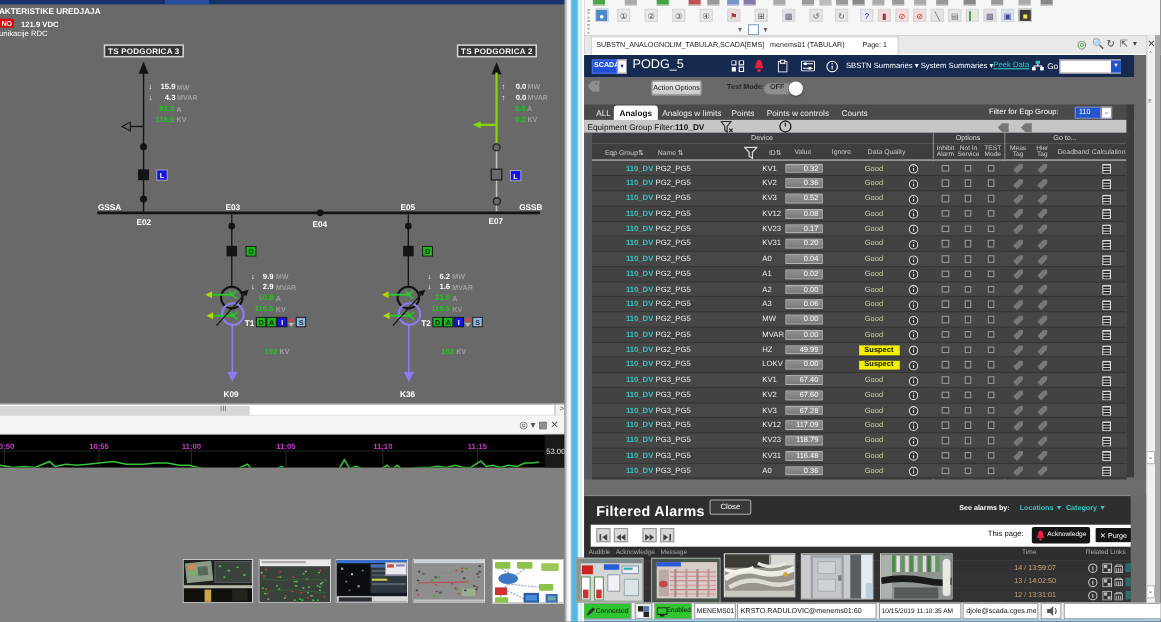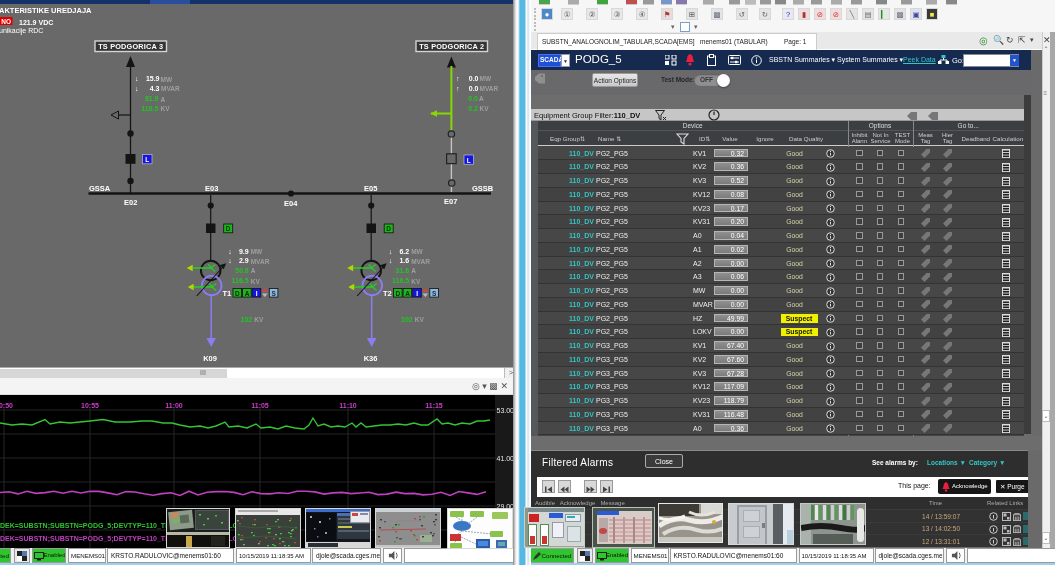--- a/index.html
+++ b/index.html
@@ -1,19 +1,19 @@
 <!DOCTYPE html>
 <html><head><meta charset="utf-8"><title>s</title><style>
 *{margin:0;padding:0;box-sizing:border-box;}
 html,body{width:1055px;height:565px;overflow:hidden;background:#808080;font-family:"Liberation Sans",sans-serif;}
 .a{position:absolute;}
 .tx{position:absolute;white-space:nowrap;}
 </style></head><body>
 <div class="a" style="left:0;top:0;width:1055px;height:565px;">
-<div class="a" style="left:0;top:0;width:517px;height:565px;background:#696969;overflow:hidden;">
+<div class="a" style="left:0;top:0;width:517px;height:425px;background:#696969;overflow:hidden;">
       <div class="a" style="left:0;top:0;width:517px;height:4px;background:#16306b;"></div>
       <div class="a" style="left:150px;top:0;width:40px;height:4px;background:#2a4e9e;"></div>
       <svg class="a" style="left:0;top:0;" width="517" height="367" viewBox="0 0 517 367">
         <text x="-1" y="13" fill="#fff" font-size="7.5" font-weight="bold" font-family="&quot;Liberation Sans&quot;,sans-serif">AKTERISTIKE UREDJAJA</text>
         <rect x="-4" y="17" width="16.5" height="8" fill="#e00000"></rect>
         <text x="11" y="24" fill="#fff" font-size="6.5" font-weight="bold" font-family="&quot;Liberation Sans&quot;,sans-serif" text-anchor="end">NO</text>
         <text x="19" y="24.5" fill="#fff" font-size="7" font-weight="bold" font-family="&quot;Liberation Sans&quot;,sans-serif">121.9 VDC</text>
         <text x="-1" y="32.5" fill="#fff" font-size="7" font-weight="normal" font-family="&quot;Liberation Sans&quot;,sans-serif">unikacije RDC</text>
         <rect x="95" y="41" width="71.5" height="10.5" fill="#353535" stroke="#d4d4d4" stroke-width="1.4"></rect>
         <text x="130.7" y="49" fill="#fff" font-size="7.3" font-weight="bold" font-family="&quot;Liberation Sans&quot;,sans-serif" text-anchor="middle" letter-spacing="0.2">TS PODGORICA 3</text>
@@ -327,20 +327,33 @@
           <path d="M1 4 L5 0.5 L11 0.5 L11 10.5 L5 10.5 L1 7 Z" fill="#8f8f8f"></path>
           <circle cx="8" cy="3" r="1" fill="#69696c"></circle>
         </svg>
         <div class="a" style="left:61px;top:3px;width:46px;height:14px;background:linear-gradient(#e8e8e8,#c9c9c9);border:1px solid #999;border-radius:2px;font-size:6.5px;color:#222;text-align:center;line-height:13px;">Action Options</div>
         <div class="tx" style="left:130px;top:6px;font-size:6.5px;color:#26262a;font-weight:bold;">Test Mode:</div>
         <div class="a" style="left:163px;top:4px;width:35px;height:12px;background:#8f8f92;border-radius:6px;box-shadow:inset 0 1px 2px #555;">
           <div class="tx" style="left:6px;top:2px;font-size:6.5px;color:#333;font-weight:bold;">OFF</div>
           <div class="a" style="left:23px;top:-0.5px;width:13px;height:13px;background:#fdfdfd;border-radius:50%;box-shadow:0 1px 2px #444;"></div>
         </div>
       </div>
+      <div class="a" style="left:0;top:95px;width:501px;height:13.5px;background:#4a4a4a;">
+        <div class="tx" style="left:11px;top:3px;font-size:7.5px;color:#eee;">ALL</div>
+        <div class="a" style="left:27px;top:0.5px;width:40px;height:13px;background:#fff;border-radius:3px 3px 0 0;font-size:7.5px;color:#111;font-weight:bold;text-align:center;line-height:13px;">Analogs</div>
+        <div class="tx" style="left:71px;top:3px;font-size:7.5px;color:#eee;">Analogs w limits</div>
+        <div class="tx" style="left:134px;top:3px;font-size:7.5px;color:#eee;">Points</div>
+        <div class="tx" style="left:166px;top:3px;font-size:7.5px;color:#eee;">Points w controls</div>
+        <div class="tx" style="left:234px;top:3px;font-size:7.5px;color:#eee;">Counts</div>
+        <div class="tx" style="left:368px;top:3.5px;font-size:7px;color:#fff;">Filter for Eqp Group:</div>
+        <div class="a" style="left:446px;top:1.5px;width:24px;height:11px;background:#2255cc;border:1px solid #88a;">
+          <div class="tx" style="left:3px;top:1px;font-size:6.5px;color:#fff;">110</div>
+        </div>
+        <div class="a" style="left:470px;top:1.5px;width:10px;height:11px;background:#fff;border:1px solid #88a;font-size:6px;color:#2a7a8a;text-align:center;line-height:10px;">⌄</div>
+      </div>
       <div class="a" style="left:0;top:108.5px;width:501px;height:12.5px;background:#c6c6c6;border-bottom:1px solid #999;">
         <div class="tx" style="left:3px;top:2px;font-size:7.5px;color:#111;">Equipment Group Filter:<b>110_DV</b></div>
         <svg class="a" style="left:124px;top:1px;" width="12" height="11" viewBox="0 0 12 11">
           <path d="M0.5 0.5 L9.5 0.5 L6 5 L6 10 L4 8.5 L4 5 Z" fill="none" stroke="#222"></path>
           <path d="M8 7 L11 10 M11 7 L8 10" stroke="#222"></path>
         </svg>
         <svg class="a" style="left:177px;top:0.5px;" width="12" height="12" viewBox="0 0 12 12">
           <circle cx="6" cy="6" r="5" fill="none" stroke="#222" stroke-width="1.2"></circle>
           <line x1="6" y1="2.5" x2="6" y2="6" stroke="#222" stroke-width="1.2"></line>
         </svg>
@@ -990,21 +1003,21 @@
       <div class="a" style="left:493px;top:95px;width:7px;height:339px;background:#3c3c3c;"></div>
       <div class="a" style="left:500px;top:50px;width:11px;height:386px;background:#6a6a6a;"></div>
       <div class="a" style="left:511px;top:32px;width:8px;height:531px;background:#f0f0f0;border-left:1px solid #ccc;"></div>
       <div class="tx" style="left:512.5px;top:45px;font-size:6px;color:#555;">⌃</div>
       <div class="tx" style="left:512.5px;top:90px;font-size:6px;color:#777;">≡</div>
       <div class="a" style="left:511px;top:410px;width:8px;height:12px;background:#fff;border:1px solid #bbb;font-size:6px;color:#555;text-align:center;line-height:11px;">⌄</div>
       <div class="a" style="left:511px;top:532px;width:8px;height:12px;background:#fff;border:1px solid #bbb;font-size:6px;color:#555;text-align:center;line-height:11px;">⌄</div>
       <div class="a" style="left:519px;top:32px;width:5px;height:531px;background:#a8a8a8;"></div>
       <div class="tx" style="left:512px;top:35px;font-size:9px;color:#444;">✕</div>
       <div class="a" style="left:0;top:450px;width:497px;height:97px;background:#2e2e2e;border-top:1px solid #888;">
-        <div class="tx" style="left:11px;top:6px;font-size:10px;font-weight:normal;color:#fff;letter-spacing:0.3px;">Filtered Alarms</div>
+        <div class="tx" style="left:11px;top:6px;font-size:13px;font-weight:bold;color:#fff;letter-spacing:0.3px;">Filtered Alarms</div>
         <div class="a" style="left:114px;top:3px;width:38px;height:14px;background:#3a3a3a;border:1px solid #aaa;border-radius:2px;font-size:7px;color:#fff;text-align:center;line-height:13px;">Close</div>
         <div class="tx" style="left:341px;top:8px;font-size:6.5px;color:#fff;font-weight:bold;">See alarms by:</div>
         <div class="tx" style="left:396px;top:8px;font-size:6.5px;color:#35c5c5;font-weight:bold;">Locations ▼</div>
         <div class="tx" style="left:438px;top:8px;font-size:6.5px;color:#35c5c5;font-weight:bold;">Category ▼</div>
         <div class="a" style="left:6px;top:26px;width:491px;height:20px;background:#fff;">
           <div class="a" style="left:5px;top:3px;width:13px;height:13px;background:#d8d8d8;border:1px solid #999;"><svg width="11" height="11" viewBox="0 0 11 11" style="margin:0 0 0 0;">
               <rect x="2" y="2.5" width="1.5" height="6" fill="#444"></rect>
               <path d="M9 2.5 L9 8.5 L4.5 5.5 Z" fill="#444"></path>
             </svg></div>
           <div class="a" style="left:21px;top:3px;width:13px;height:13px;background:#d8d8d8;border:1px solid #999;"><svg width="11" height="11" viewBox="0 0 11 11" style="margin:0 0 0 0;">

